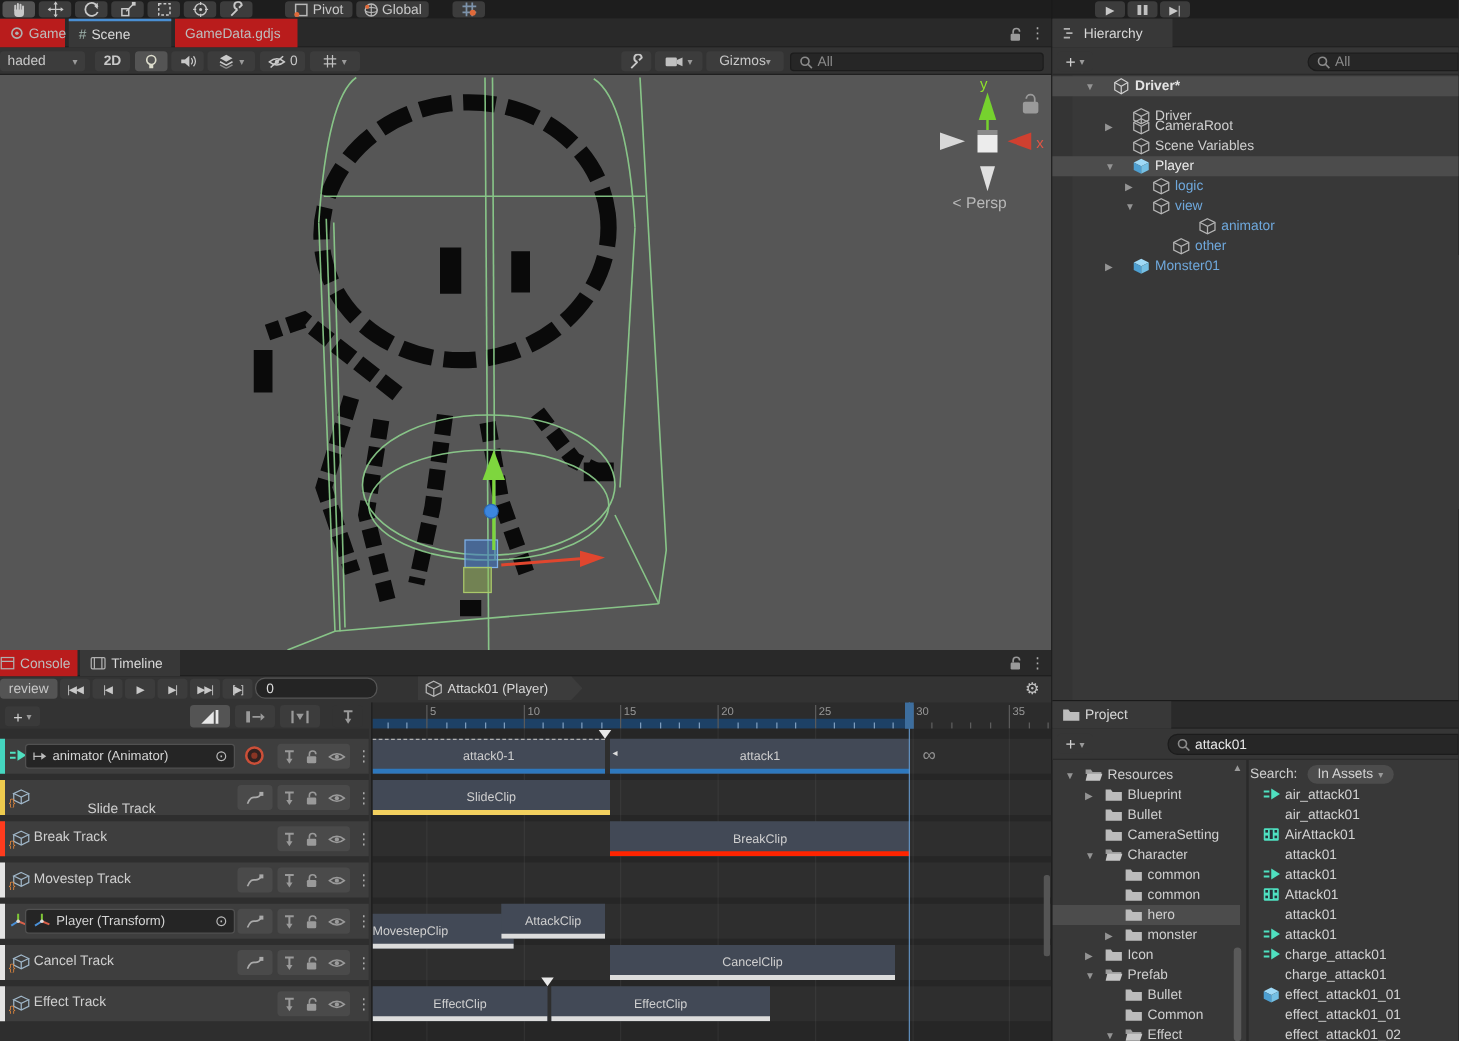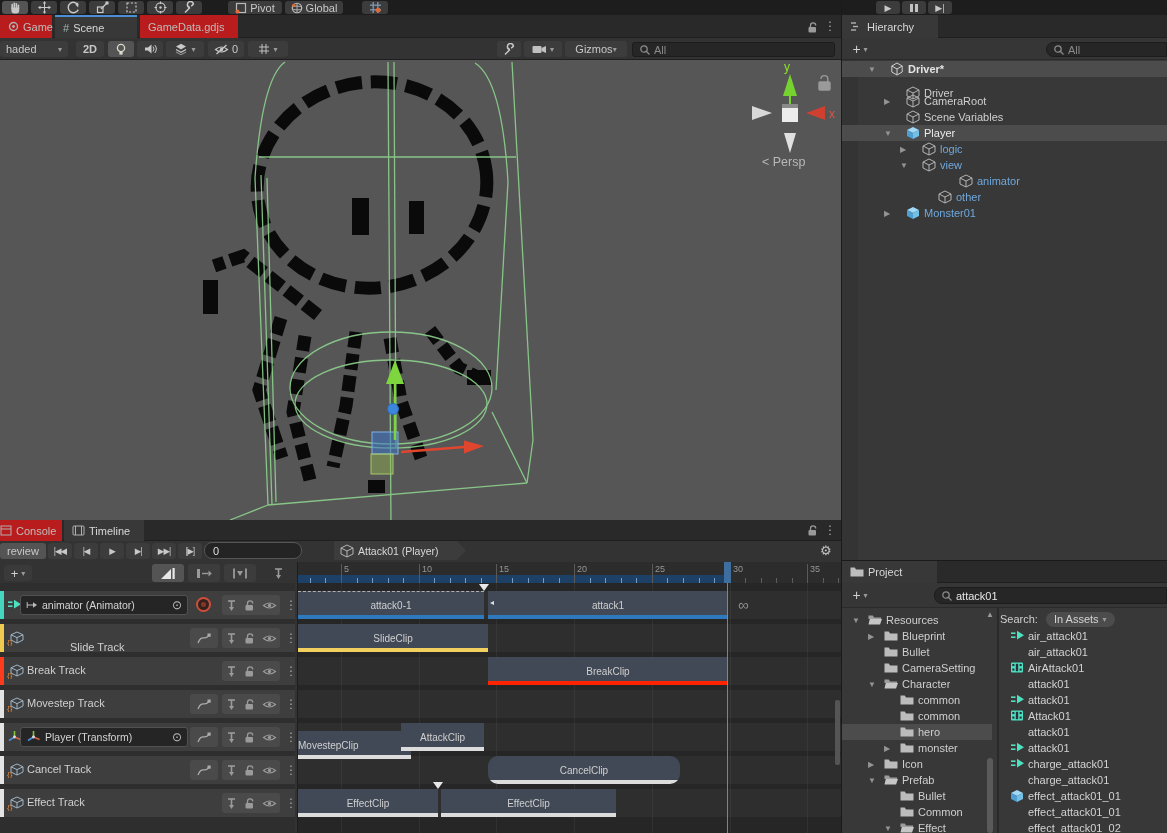--- a/index.html
+++ b/index.html
@@ -814,21 +814,21 @@
         <div class="stripe" style="background: rgb(255, 36, 0);"></div>
       </div>
       <div class="clip" style="left: 0px; top: 107px; width: 113px; justify-content: flex-start; margin-top: 41px;">
         <span>MovestepClip</span>
         <div class="stripe" style="background: rgb(220, 220, 220);"></div>
       </div>
       <div class="clip" style="left: 103px; top: 140px; width: 83px;">
         <span>AttackClip</span>
         <div class="stripe" style="background: rgb(220, 220, 220);"></div>
       </div>
-      <div class="clip" style="left: 190px; top: 173px; width: 192px; border-radius: 10px;">
+      <div class="clip" style="left: 190px; top: 173px; width: 228px;">
         <span>CancelClip</span>
         <div class="stripe" style="background: rgb(220, 220, 220);"></div>
       </div>
       <div class="clip" style="left: 0px; top: 206px; width: 140px;">
         <span>EffectClip</span>
         <div class="stripe" style="background: rgb(220, 220, 220);"></div>
       </div>
       <div class="clip" style="left: 143px; top: 206px; width: 175px;">
         <span>EffectClip</span>
         <div class="stripe" style="background: rgb(220, 220, 220);"></div>

